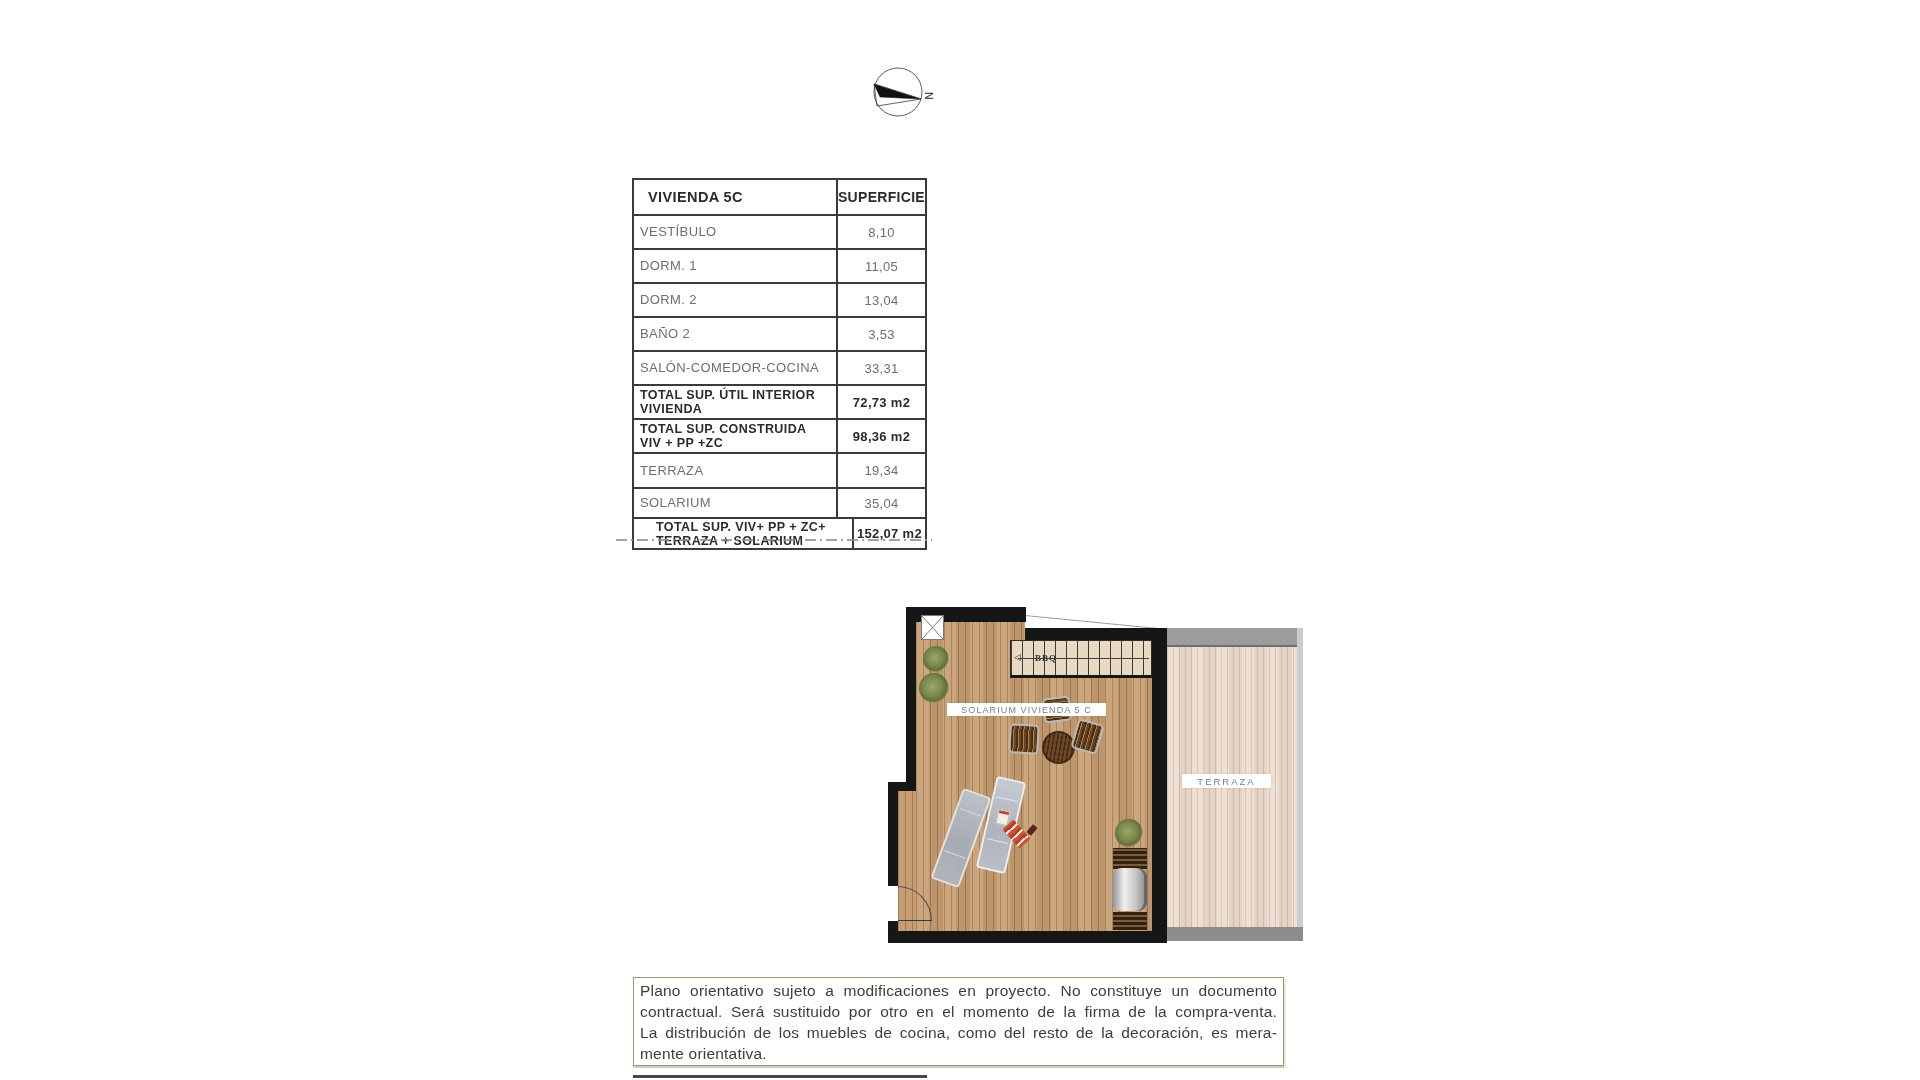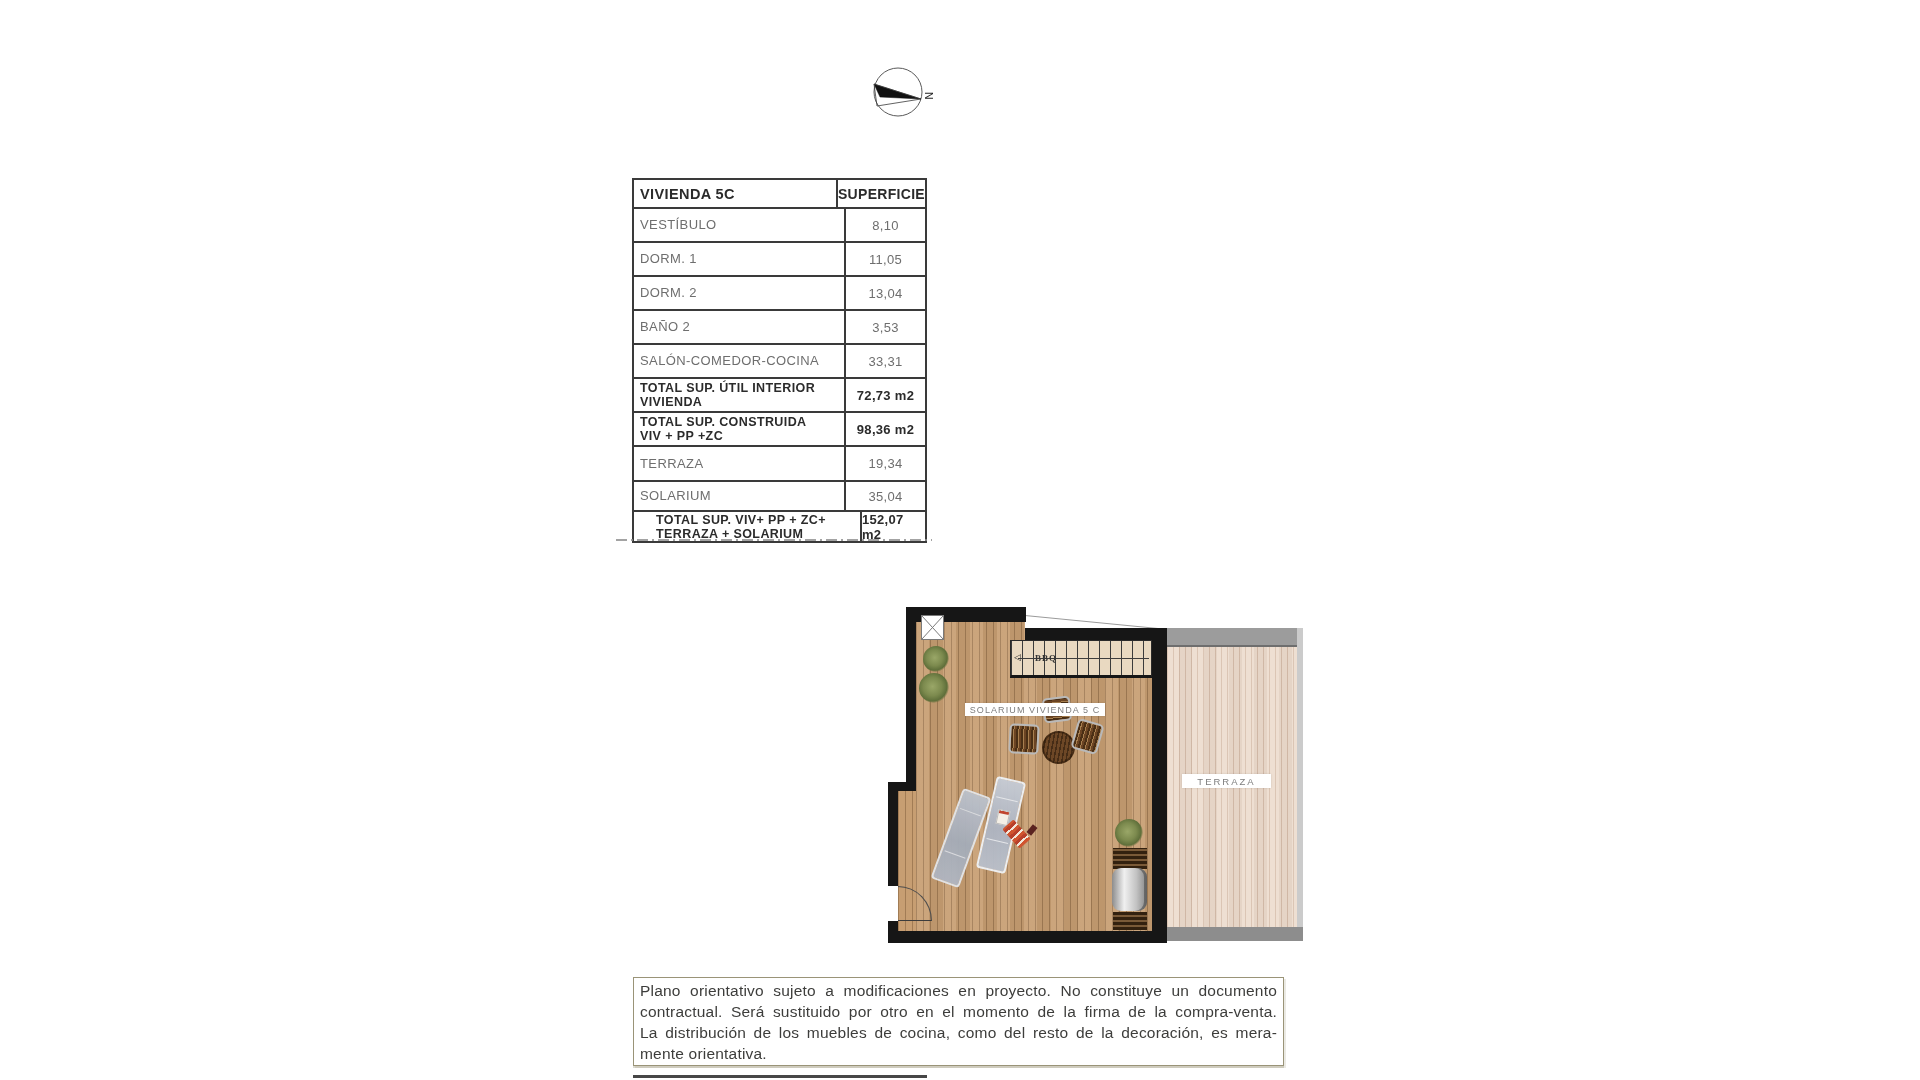--- a/index.html
+++ b/index.html
@@ -12,22 +12,22 @@
 
   
   #compass{left:850px;top:50px;width:100px;height:86px;}
 
   
   #areas-table{
     left:632px;top:178px;width:295px;
     border:2px solid #3a3a3a;box-sizing:border-box;background:#fff;
     color:#6e6e6e;
   }
-  .t-head{display:flex;height:29px;border-bottom:2px solid #3a3a3a;box-sizing:border-box;}
-  .t-row{display:flex;height:34px;border-bottom:2px solid #3a3a3a;box-sizing:border-box;gap:8px;}
+  .t-head{display:flex;height:36px;border-bottom:2px solid #3a3a3a;box-sizing:border-box;padding-left:8px;}
+  .t-row{display:flex;height:34px;border-bottom:2px solid #3a3a3a;box-sizing:border-box;}
   #rows .t-row:last-child{border-bottom:none;}
   #rows .t-row:nth-child(8){height:35px;}
   #rows .t-row:nth-child(9){height:30px;}
   #rows .t-row:nth-child(10){height:29px;padding-left:16px;}
   .t-label{
     width:202px;box-sizing:border-box;padding-left:6px;display:flex;align-items:center;
     font-size:13px;letter-spacing:.4px;white-space:pre-line;line-height:14px;
   }
   .t-value{
     flex:1;border-left:2px solid #3a3a3a;box-sizing:border-box;
@@ -80,21 +80,21 @@
   #stairs-arrow{position:absolute;left:3px;top:50%;transform:translateY(-54%);font-size:9px;color:#2e2e2e;line-height:1;}
   #stairs-label{
     position:absolute;left:24px;top:50%;transform:translateY(-50%);
     font-size:9px;color:#353535;letter-spacing:1px;font-weight:bold;font-family:Liberation Serif, serif;
   }
 
   .label-band{
     position:absolute;background:#ffffff;display:flex;align-items:center;justify-content:center;
     color:#7d7d7d;box-shadow:0 0 2px rgba(0,0,0,.12);
   }
-  #solarium-label{left:82px;top:103px;width:140px;height:13px;font-size:9px;letter-spacing:1.1px;white-space:nowrap;}
+  #solarium-label{left:64px;top:103px;width:159px;height:13px;font-size:9px;letter-spacing:1.1px;white-space:nowrap;}
   #terraza-label{left:299px;top:174px;width:89px;height:14px;font-size:9.5px;letter-spacing:2px;}
 
   #round-table{
     left:159px;top:131px;width:33px;height:33px;border-radius:50%;
     background-color:#6d4726;
     background-image:repeating-linear-gradient(100deg, rgba(30,17,6,.5) 0 1.5px, transparent 1.5px 4px);
     box-shadow:inset 0 0 0 2px rgba(40,24,10,.55);
   }
   .chair{
     position:absolute;width:28px;height:25px;box-sizing:border-box;

